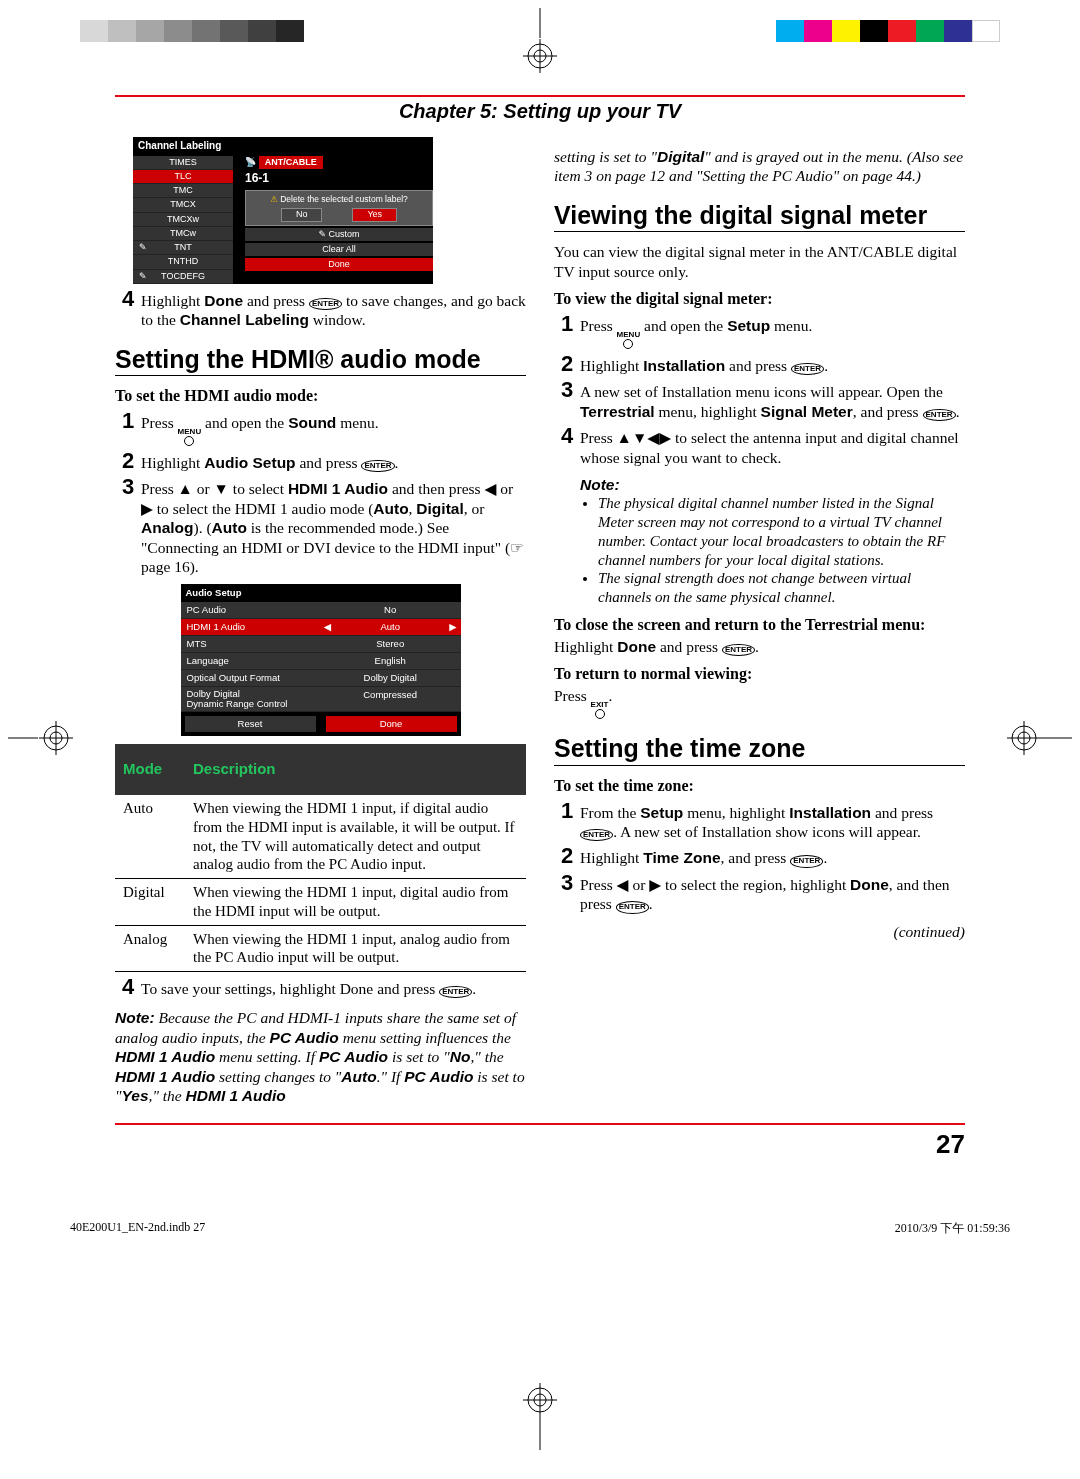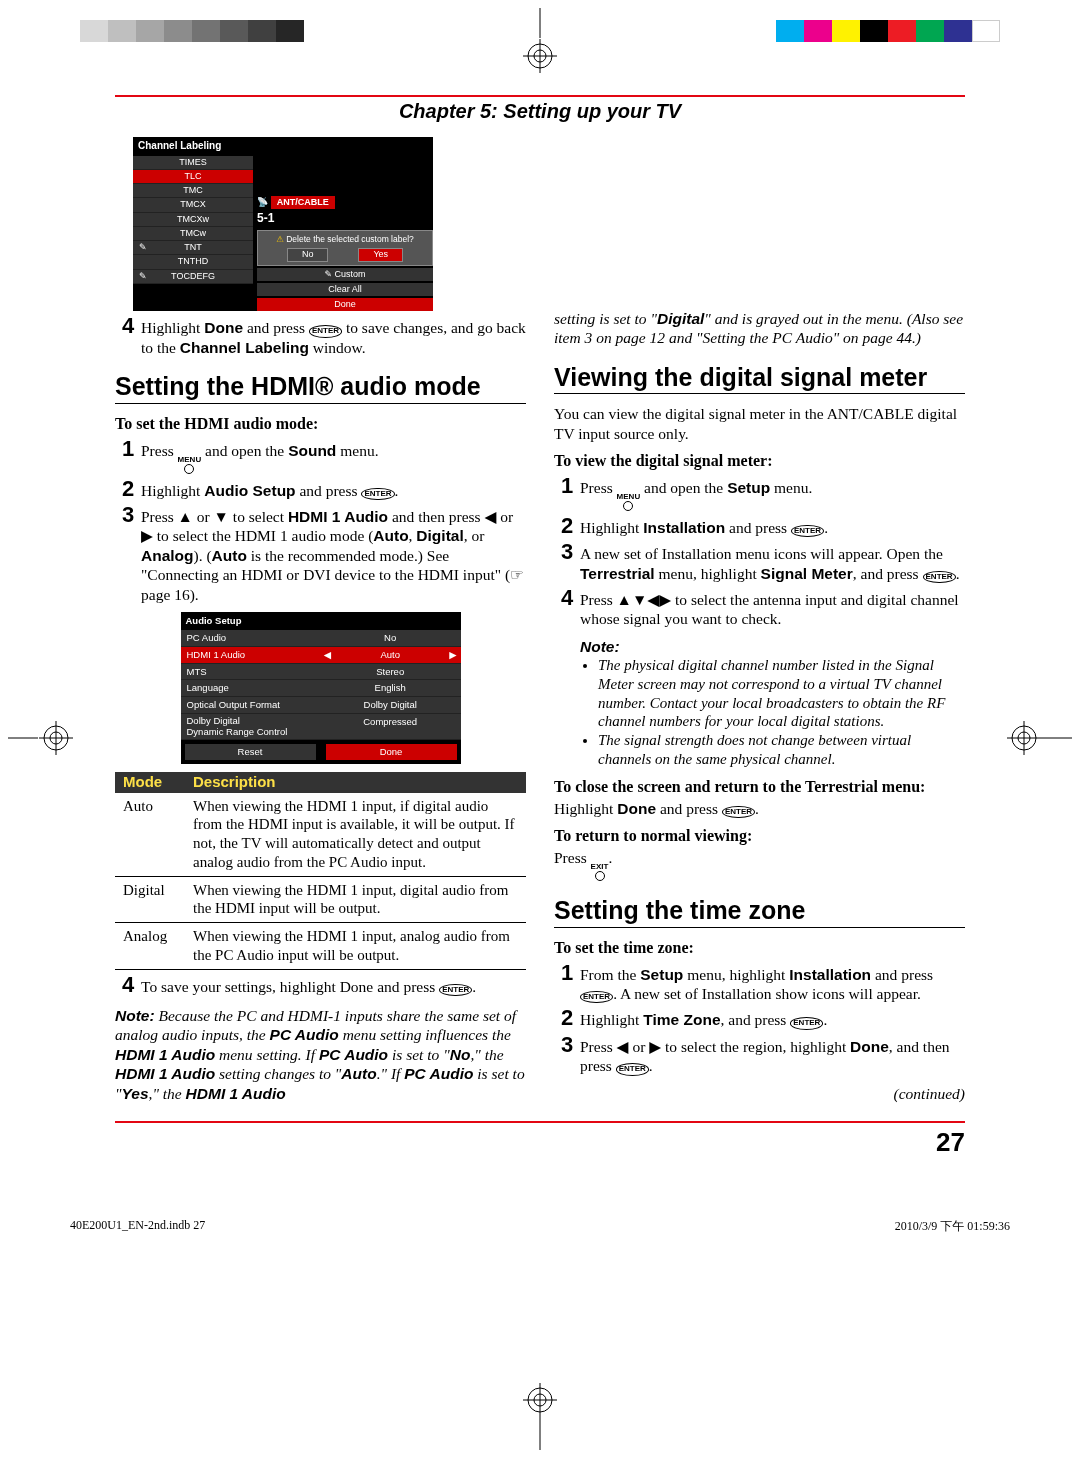--- a/index.html
+++ b/index.html
@@ -7,30 +7,30 @@
   .color-bar { display: flex; height: 22px; position: absolute; top: 20px; }
   .color-bar.left { left: 80px; }
   .color-bar.right { right: 80px; }
   .swatch { width: 28px; height: 100%; }
   .crop-h { position: absolute; left: 50%; transform: translateX(-50%); }
   .crop-h svg { display:block; }
   .crop-v { position: absolute; top: 50%; transform: translateY(-50%); }
   .page { width: 850px; margin: 95px auto 0; position: relative; }
   .red-rule { height: 2px; background: #e30613; width: 100%; margin-bottom: 3px; }
   .chapter-title { font-family: Arial, sans-serif; font-weight: bold; font-style: italic; text-align: center; font-size: 20px; margin-bottom: 14px; }
-  .columns { display: flex; gap: 28px; align-items: flex-end; }
+  .columns { display: flex; gap: 28px; }
   .col { width: 50%; font-size: 15.5px; line-height: 1.25; }
   .screenshot { background:#000; color:#fff; font-family: Arial, sans-serif; font-size:10px; }
   .ch-label-ss { width: 300px; margin-left: 18px; }
   .ss-header { padding:3px 5px; font-size:10px; font-weight:bold; }
   .ss-body { display:flex; }
-  .ss-left { width: 120px; }
+  .ss-left { width: 100px; }
   .ss-row { background:#333; border-bottom:1px solid #222; text-align:center; padding:1px 0; font-size:9px; position:relative;}
   .ss-row.sel { background:#c00; }
-  .ss-right { flex:1; padding-left:4px;margin-top:40px; }
+  .ss-right { flex:1; padding-left:12px; }
   .ss-ant { background:#c00; display:inline-block; padding:1px 6px; font-size:9px; font-weight:bold;}
   .ss-ch { font-weight:bold; font-size:12px; margin:2px 0 4px 0;}
   .ss-dialog { background:#555; border:1px solid #888; padding:3px 4px; font-size:8.5px; text-align:center;}
   .ss-dialog .btns { display:flex; justify-content:center; gap:30px; margin-top:4px;}
   .ss-dialog .btn { background:#444; border:1px solid #888; padding:0 14px; font-size:9px;}
   .ss-dialog .btn.sel { background:#c00;}
   .ss-opt { background:#333; margin-top:2px; text-align:center; font-size:9px; padding:1px 0;}
   .ss-done { background:#c00; margin-top:2px; text-align:center; font-size:9px; padding:1px 0;}
   .pencil::before{content:"✎"; position:absolute; left:6px;}
   .step { display:flex; align-items:flex-start; margin: 4px 0; }
@@ -46,21 +46,21 @@
   .audio-ss { width: 280px; margin: 8px auto; background:#000; color:#fff; font-family:Arial,sans-serif; font-size:9.5px;}
   .audio-ss .hdr{ padding:3px 5px; font-weight:bold;}
   .audio-ss .row{ display:flex; background:#333; border-bottom:1px solid #222; padding:2px 6px;}
   .audio-ss .row.sel{ background:#c00;}
   .audio-ss .row .l{width:52%;} .audio-ss .row .r{flex:1; text-align:center; position:relative;}
   .audio-ss .arrow-l{position:absolute; left:-2px;} .audio-ss .arrow-r{position:absolute; right:-2px;}
   .audio-ss .footer{display:flex; gap:10px; padding:4px;}
   .audio-ss .fbtn{flex:1; background:#333; text-align:center; padding:2px 0;}
   .audio-ss .fbtn.sel{background:#c00;}
   table.mode-table { width:100%; border-collapse: collapse; font-size:15px; margin-top:6px;}
-  table.mode-table th { background:#333; color:#fde047; font-family:Arial,sans-serif; text-align:left; padding:1px 8px; font-size:15px;margin-top:24px;}
+  table.mode-table th { background:#333; color:#22c55e; font-family:Arial,sans-serif; text-align:left; padding:16px 8px; font-size:15px;margin-top:24px;}
   table.mode-table td { padding:4px 8px; vertical-align:top; border-bottom:1px solid #000;}
   .note { font-style: italic; margin-top:10px; }
   .note .bi{font-style:italic;}
   ul.notes { list-style: disc; padding-left: 18px; font-style: italic; font-size:15px;}
   .continued { text-align:right; font-style:italic; margin-top:8px;}
   .page-num-wrap { margin-top: 18px; }
   .page-num-wrap .red-rule{margin-bottom:0;}
   .page-num { font-family:Arial,sans-serif; font-weight:bold; font-size:26px; text-align:right; margin-top:4px;}
   .footer-meta { display:flex; justify-content:space-between; font-size:12px; font-family:"Times New Roman",serif; width:940px; margin:60px auto 0;}
 </style>
@@ -132,21 +132,21 @@
             <div class="ss-row">TMC</div>
             <div class="ss-row">TMCX</div>
             <div class="ss-row">TMCXw</div>
             <div class="ss-row">TMCw</div>
             <div class="ss-row pencil">TNT</div>
             <div class="ss-row">TNTHD</div>
             <div class="ss-row pencil">TOCDEFG</div>
           </div>
           <div class="ss-right">
             <span style="font-size:9px;">📡 </span><span class="ss-ant">ANT/CABLE</span>
-            <div class="ss-ch">5-1</div>
+            <div class="ss-ch">16-1</div>
             <div class="ss-dialog">
               <span style="color:#ffcc00">⚠</span> <span>Delete the selected custom label?</span>
               <div class="btns">
                 <div class="btn">No</div>
                 <div class="btn sel">Yes</div>
               </div>
             </div>
             <div class="ss-opt">✎ <span>Custom</span></div>
             <div class="ss-opt">Clear All</div>
             <div class="ss-done">Done</div>

